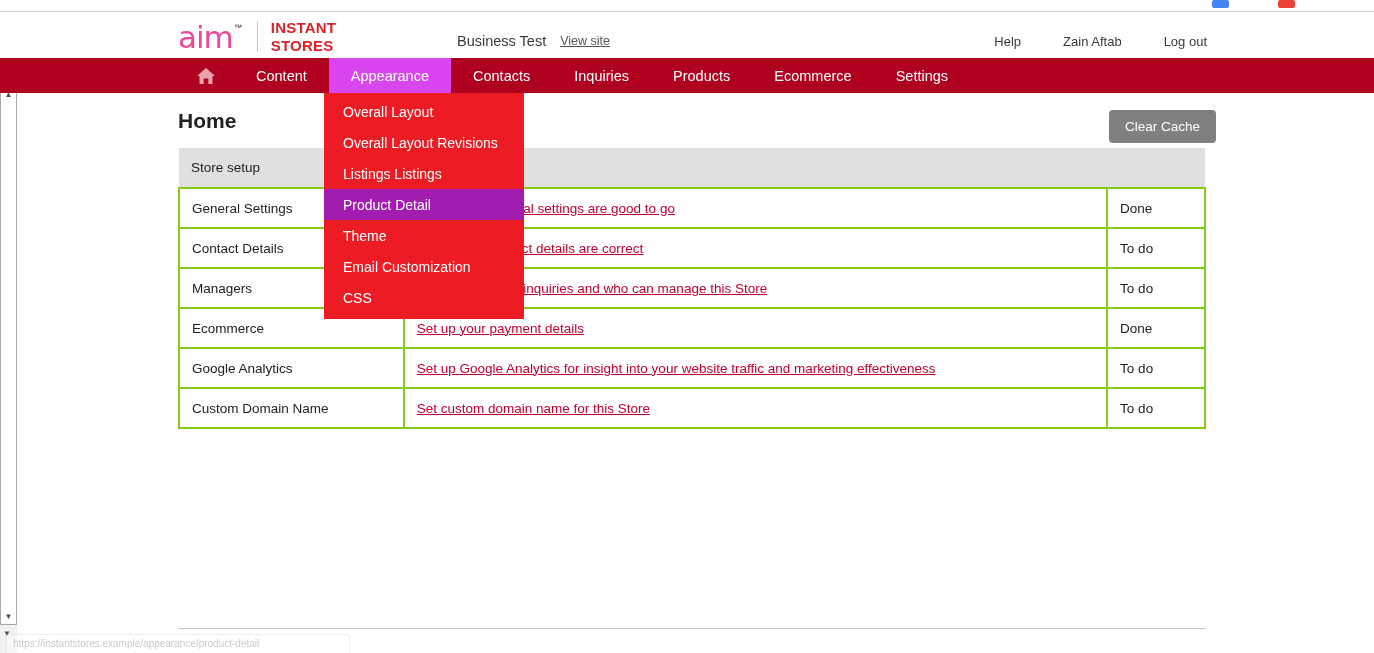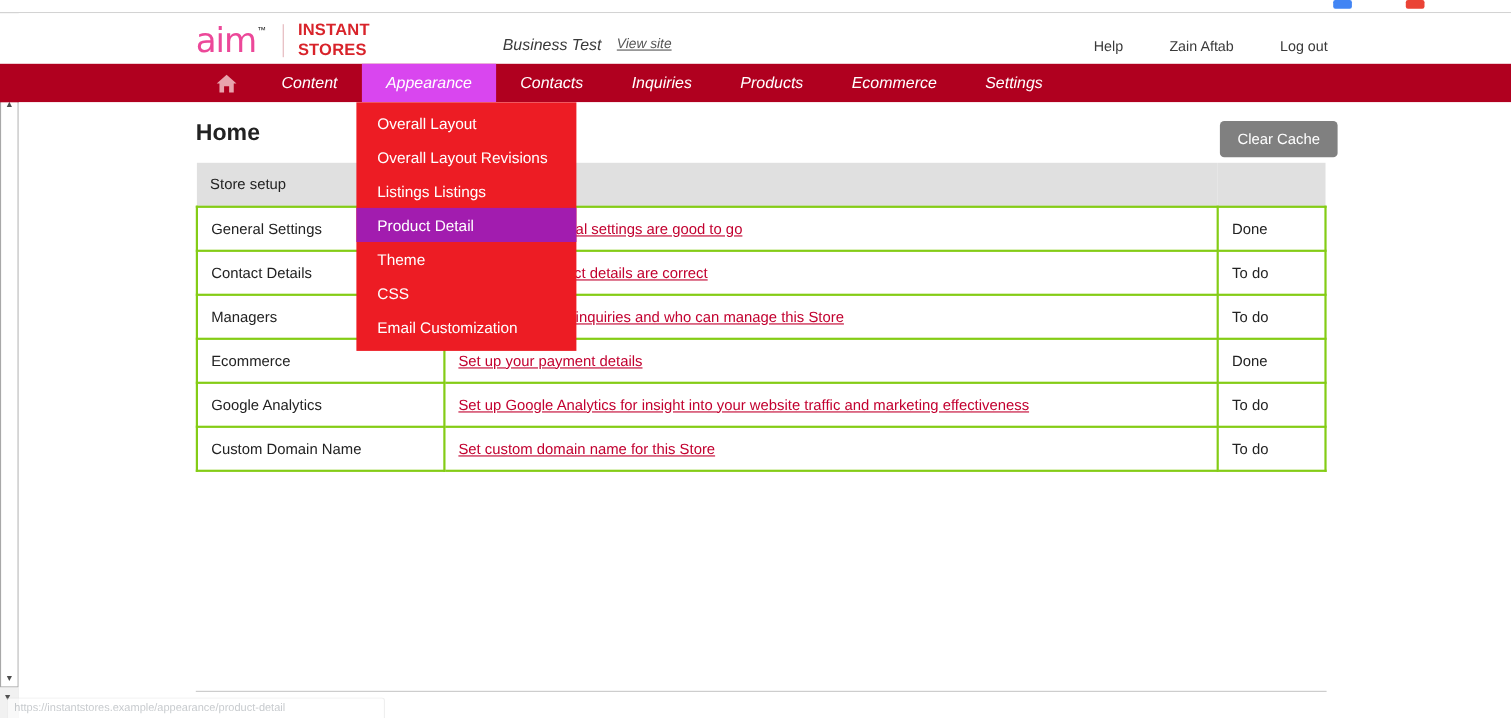--- a/index.html
+++ b/index.html
@@ -111,23 +111,22 @@
     color: #d8232a;
     font-weight: bold;
     font-size: 15px;
     line-height: 15px;
     letter-spacing: 0.2px;
   }
   .header-center {
     position: absolute;
     left: 440px; top: 21px;
     display: flex;
-    align-items: flex-start;
+    align-items: center;
     gap: 14px;
-    font-style: italic;
   }
   .biz-name {
     font-size: 14.5px;
     color: #3a3a3a;
   }
   .view-site {
     font-size: 12.5px;
     color: #555555;
     text-decoration: underline;
     cursor: pointer;
@@ -145,21 +144,20 @@
     cursor: pointer;
     white-space: nowrap;
   }
 
   
   .navbar {
     position: absolute;
     top: 58px; left: 0;
     width: 1374px; height: 35px;
     background: #b0001f;
-    font-style: italic;
   }
   .nav-inner {
     position: absolute;
     left: 178px; top: 0;
     height: 35px;
     display: flex;
     align-items: stretch;
   }
   .nav-item {
     display: flex;
@@ -404,19 +402,19 @@
 
     <div class="footer-rule"></div>
   </div>
 
   <div class="dropdown">
     <div class="dd-item">Overall Layout</div>
     <div class="dd-item">Overall Layout Revisions</div>
     <div class="dd-item">Listings Listings</div>
     <div class="dd-item hover">Product Detail</div>
     <div class="dd-item">Theme</div>
+    <div class="dd-item">Email Customization</div>
     <div class="dd-item">CSS</div>
-    <div class="dd-item">Email Customization</div>
   </div>
 
   <div class="status-bar">https://instantstores.example/appearance/product-detail</div>
 
 </div>
 
 </body></html>

